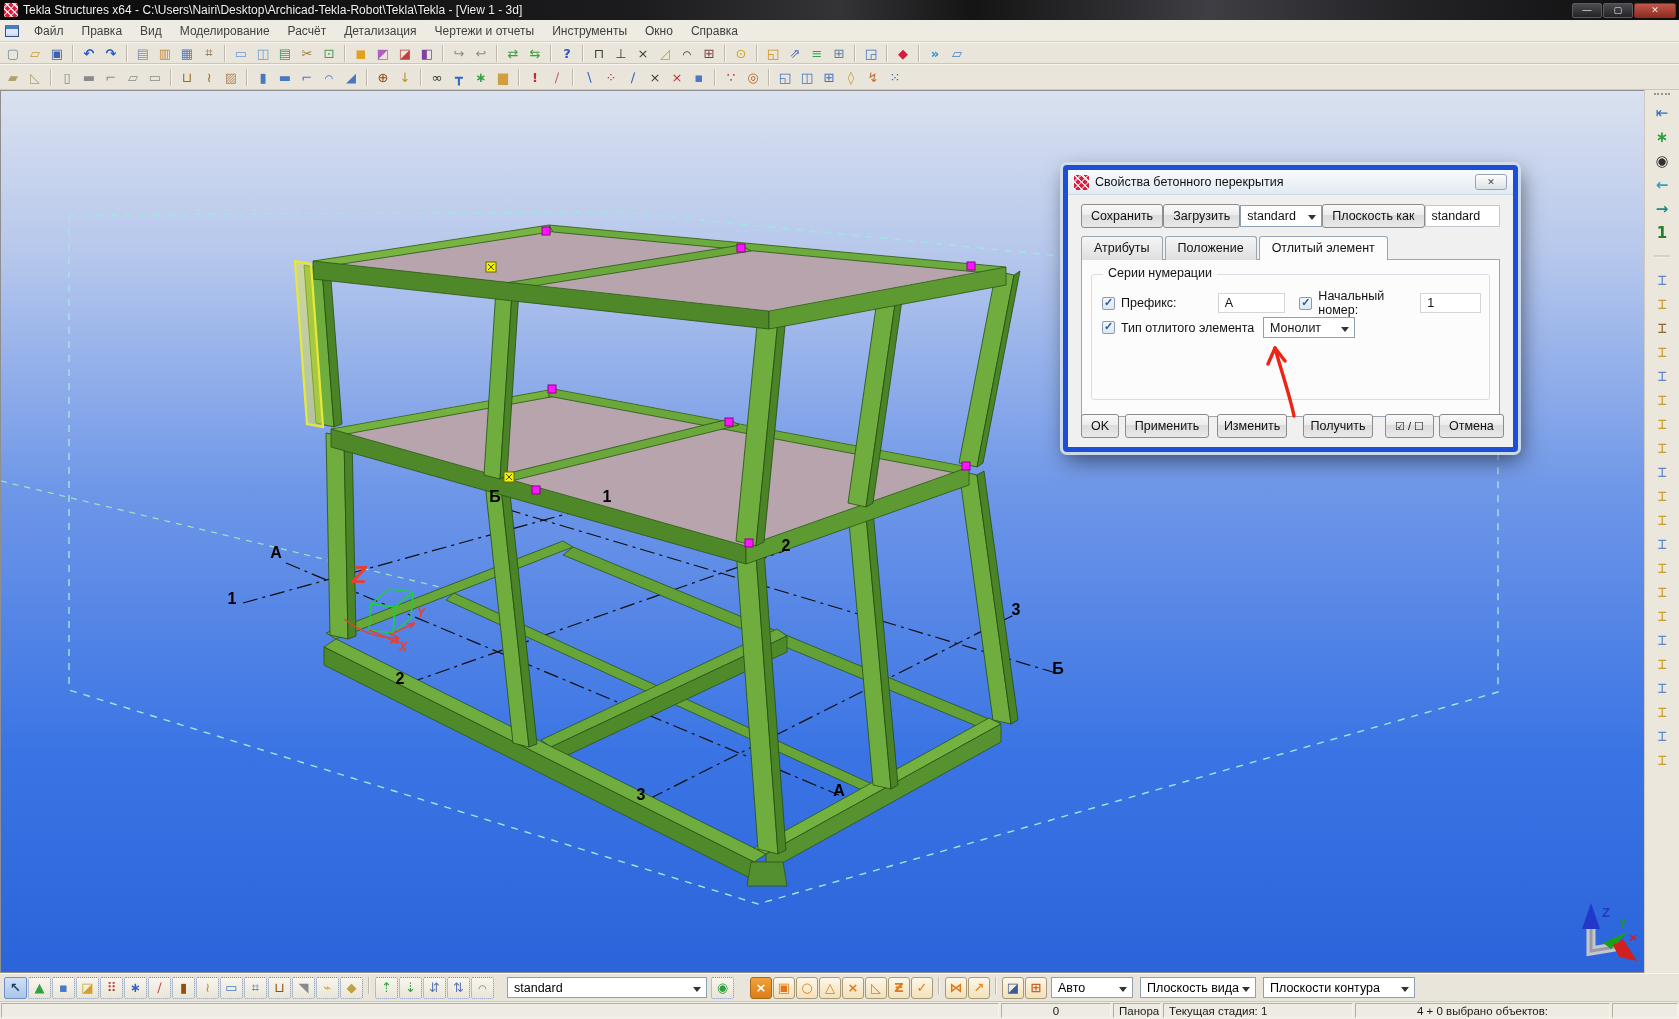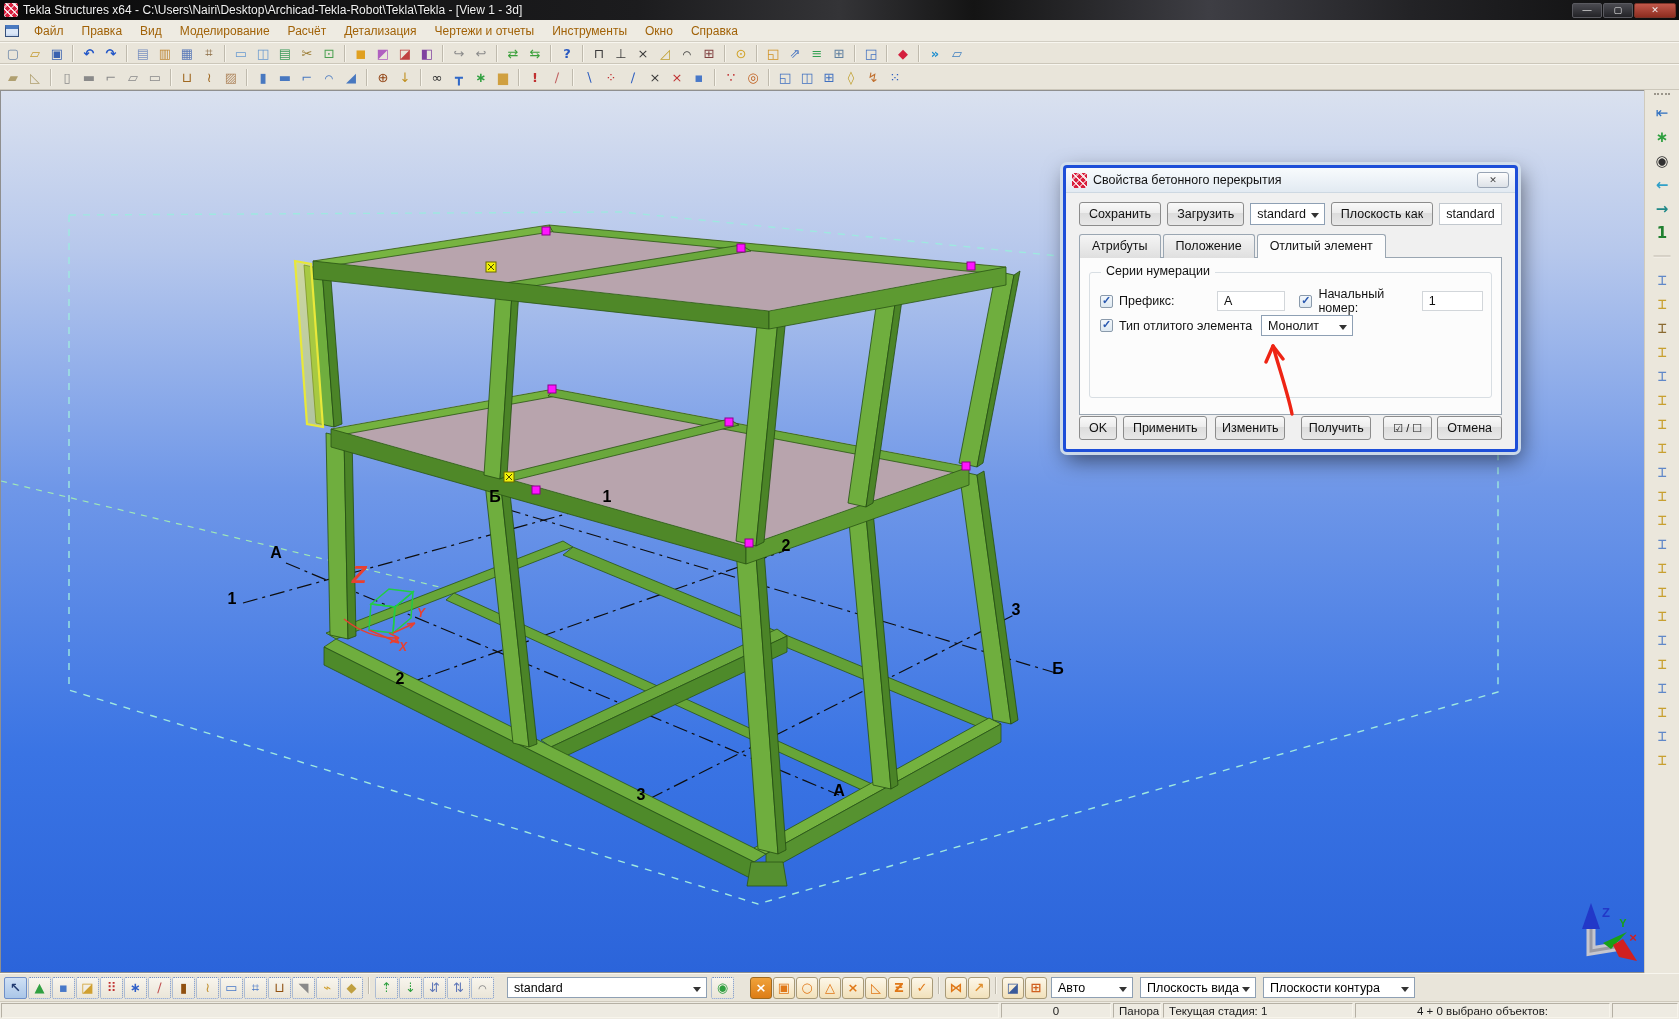--- a/index.html
+++ b/index.html
@@ -20,21 +20,21 @@
     background:linear-gradient(#4b4b51,#232327);color:#eee;font-size:9px;
     display:flex;align-items:center;justify-content:center;}
   .winbtn.close{background:linear-gradient(#c1584a,#8e2d20);border-color:#7a3328;width:42px;}
   .winbtn.min::after{content:"—";} .winbtn.max::after{content:"▢";} .winbtn.close::after{content:"✕";}
 
   
   .menubar{height:22px;background:#eeebe2;border-bottom:1px solid #d2cec3;
     display:flex;align-items:center;font-size:12px;padding-left:3px;}
   .mdi-icon{width:14px;height:12px;border:1px solid #35507c;background:linear-gradient(#dce8f8 60%,#c2d4ee);
     border-top:4px solid #4a7ac0;margin:0 6px 0 2px;flex:none;}
-  .menu-item{padding:3px 9px;color:#a16207;}
+  .menu-item{padding:3px 9px;color:#404040;}
 
   
   .toolbar{background:#e9e5da;border-top:1px solid #f8f6ef;border-bottom:1px solid #ccc7ba;
     display:flex;align-items:center;padding:0 2px;}
   #toolbar1{height:22px;} #toolbar2{height:26px;}
   .tbicon{width:22px;height:19px;display:inline-flex;align-items:center;justify-content:center;
     font-family:"DejaVu Sans","DejaVu Sans Mono",sans-serif;font-size:13px;border-radius:2px;}
   .tbsep{width:2px;height:17px;border-left:1px solid #bfbaad;border-right:1px solid #f7f4eb;margin:0 4px;}
 
   
@@ -47,30 +47,30 @@
 
   .right-toolbar{width:35px;background:#ebe7dc;border-left:1px solid #cfcabd;
     display:flex;flex-direction:column;align-items:center;padding-top:3px;}
   .rt-grip{width:16px;height:4px;border-top:2px dotted #9a958a;margin-bottom:4px;}
   .rticon{width:25px;height:24px;display:flex;align-items:center;justify-content:center;
     font-family:"DejaVu Sans","DejaVu Sans Mono",sans-serif;font-size:15px;}
   .right-toolbar .tbsep{transform:rotate(90deg);margin:3px 0;}
 
   
   .dialog{position:absolute;left:1063px;top:75px;width:455px;height:287px;z-index:50;
-    background:#f0f0f0;border:3px solid #1d4ed8;border-radius:4px;
+    background:#f0f0f0;border:5px solid #1d4ed8;border-radius:4px;
     box-shadow:0 0 0 3px rgba(210,222,236,.95), 3px 8px 22px rgba(0,0,0,.55);font-size:12.5px;color:#111;}
   .dlg-title{height:25px;display:flex;align-items:center;gap:6px;padding:0 6px;
     background:linear-gradient(#f8fbfd,#e2eaf2);border-bottom:1px solid #cdd8e2;border-radius:4px 4px 0 0;}
   .dlg-title .tekla-logo{width:15px;height:15px;}
   .dlg-close{margin-left:auto;width:32px;height:16px;border:1px solid #98a4b4;border-radius:3px;
     background:linear-gradient(#fdfdfd,#dde2e8);display:flex;align-items:center;justify-content:center;
     font-size:9px;color:#444;}
   .dlg-close::after{content:"✕";}
-  .dlg-toolbar{display:flex;align-items:center;padding:9px 13px 7px;gap:6px;}
+  .dlg-toolbar{display:flex;align-items:center;padding:9px 13px 7px;}
   .btn{background:linear-gradient(#f9f9f9,#ececec 45%,#dcdcdc 46%,#e8e8e8);
     border:1px solid #8c8c8c;border-radius:3px;font-size:12.5px;height:24px;
     display:inline-flex;align-items:center;justify-content:center;padding:0 9px;color:#111;white-space:nowrap;}
   .combo{position:relative;background:#fff;border:1px solid #8ea0b4;height:22px;
     display:flex;align-items:center;padding:0 18px 0 6px;font-size:12.5px;white-space:nowrap;}
   .combo::after{content:"";position:absolute;right:5px;top:9px;
     border:4px solid transparent;border-top:5px solid #333;}
   .field{background:#fff;border:1px solid #c2c8ce;height:22px;display:flex;
     align-items:center;padding:0 6px;font-size:12.5px;}
   .tabs{display:flex;padding:0 13px;position:relative;top:1px;z-index:2;}

